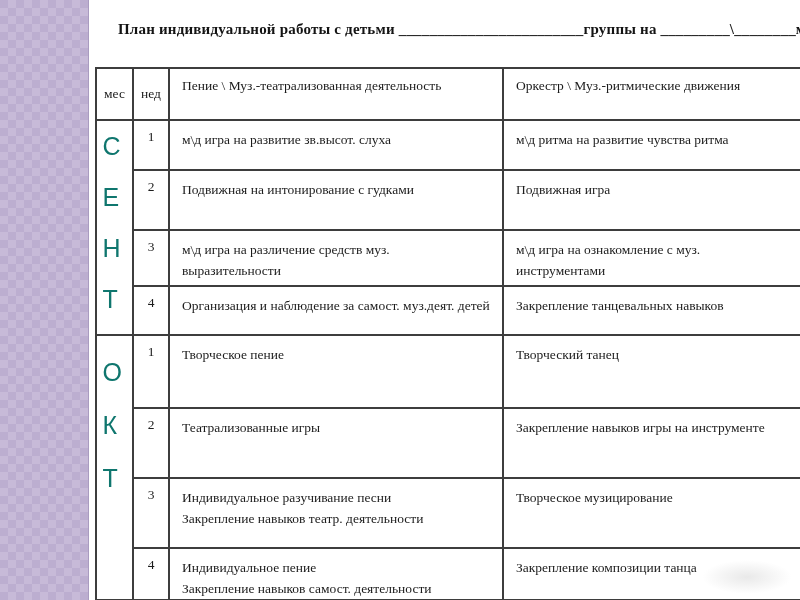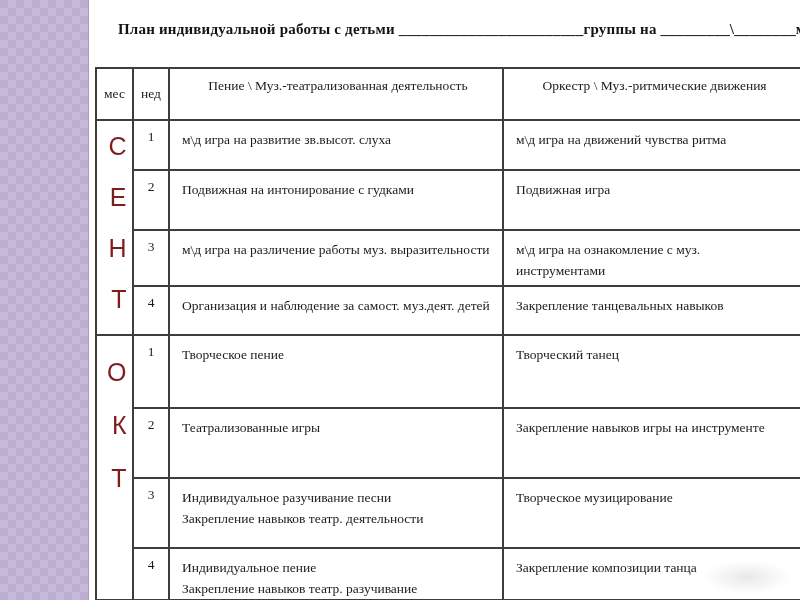--- a/index.html
+++ b/index.html
@@ -47,29 +47,29 @@
   .rh-s1 { height: 50px; }
   .rh-s2 { height: 60px; }
   .rh-s3 { height: 56px; }
   .rh-s4 { height: 49px; }
   .rh-o1 { height: 73px; }
   .rh-o2 { height: 70px; }
   .rh-o3 { height: 70px; }
   .rh-o4 { height: 43px; }
 
   th.hdr-small { font-weight: normal; text-align: center; vertical-align: middle; }
-  th.hdr-wide  { font-weight: normal; text-align: center; vertical-align: top; padding: 9px 8px 0 12px; }
+  th.hdr-wide  { font-weight: normal; text-align: left; vertical-align: top; padding: 9px 8px 0 12px; }
 
   td.month-cell { vertical-align: top; }
   .vtext {
     width: 24px; margin: 0 auto;
     font-family: "Liberation Sans", sans-serif;
     font-size: 25px; line-height: 51px;
-    text-align: right; word-break: break-all;
-    color: #7f1d1d;
+    text-align: left; word-break: break-all;
+    color: #0f766e;
   }
   .vtext-okt { line-height: 53px; padding-top: 10px; }
 
   td.week-cell { text-align: center; vertical-align: top; padding-top: 8px; }
   td.act-cell {
     text-align: left; vertical-align: top;
     padding: 8px 10px 0 12px;
     line-height: 21px;
     white-space: pre-line;
   }
@@ -105,30 +105,30 @@
         <th class="hdr-wide">Оркестр \ Муз.-ритмические движения</th>
       </tr>
     </thead>
     <tbody>
       <tr class="rh-s1">
         <td class="month-cell" rowspan="4">
           <div class="vtext">СЕНТ</div>
         </td>
         <td class="week-cell">1</td>
         <td class="act-cell">м\д игра на развитие зв.высот. слуха</td>
-        <td class="act-cell">м\д игра на движений чувства ритма</td>
+        <td class="act-cell">м\д ритма на развитие чувства ритма</td>
       </tr>
       <tr class="rh-s2">
         <td class="week-cell">2</td>
         <td class="act-cell">Подвижная на интонирование с гудками</td>
         <td class="act-cell">Подвижная игра</td>
       </tr>
       <tr class="rh-s3">
         <td class="week-cell">3</td>
-        <td class="act-cell">м\д игра на различение работы муз. выразительности</td>
+        <td class="act-cell">м\д игра на различение средств муз. выразительности</td>
         <td class="act-cell">м\д игра на ознакомление с муз. инструментами</td>
       </tr>
       <tr class="rh-s4">
         <td class="week-cell">4</td>
         <td class="act-cell">Организация и наблюдение за самост. муз.деят. детей</td>
         <td class="act-cell">Закрепление танцевальных навыков</td>
       </tr>
 
       <tr class="rh-o1">
         <td class="month-cell" rowspan="4">
@@ -145,20 +145,20 @@
       </tr>
       <tr class="rh-o3">
         <td class="week-cell">3</td>
         <td class="act-cell">Индивидуальное разучивание песни
 Закрепление  навыков театр. деятельности</td>
         <td class="act-cell">Творческое музицирование</td>
       </tr>
       <tr class="rh-o4">
         <td class="week-cell">4</td>
         <td class="act-cell">Индивидуальное пение
-Закрепление навыков театр. разучивание</td>
+Закрепление навыков самост. деятельности</td>
         <td class="act-cell">Закрепление композиции танца</td>
       </tr>
     </tbody>
   </table>
 
   <div class="smudge"></div>
 </div>
 
 </body></html>

